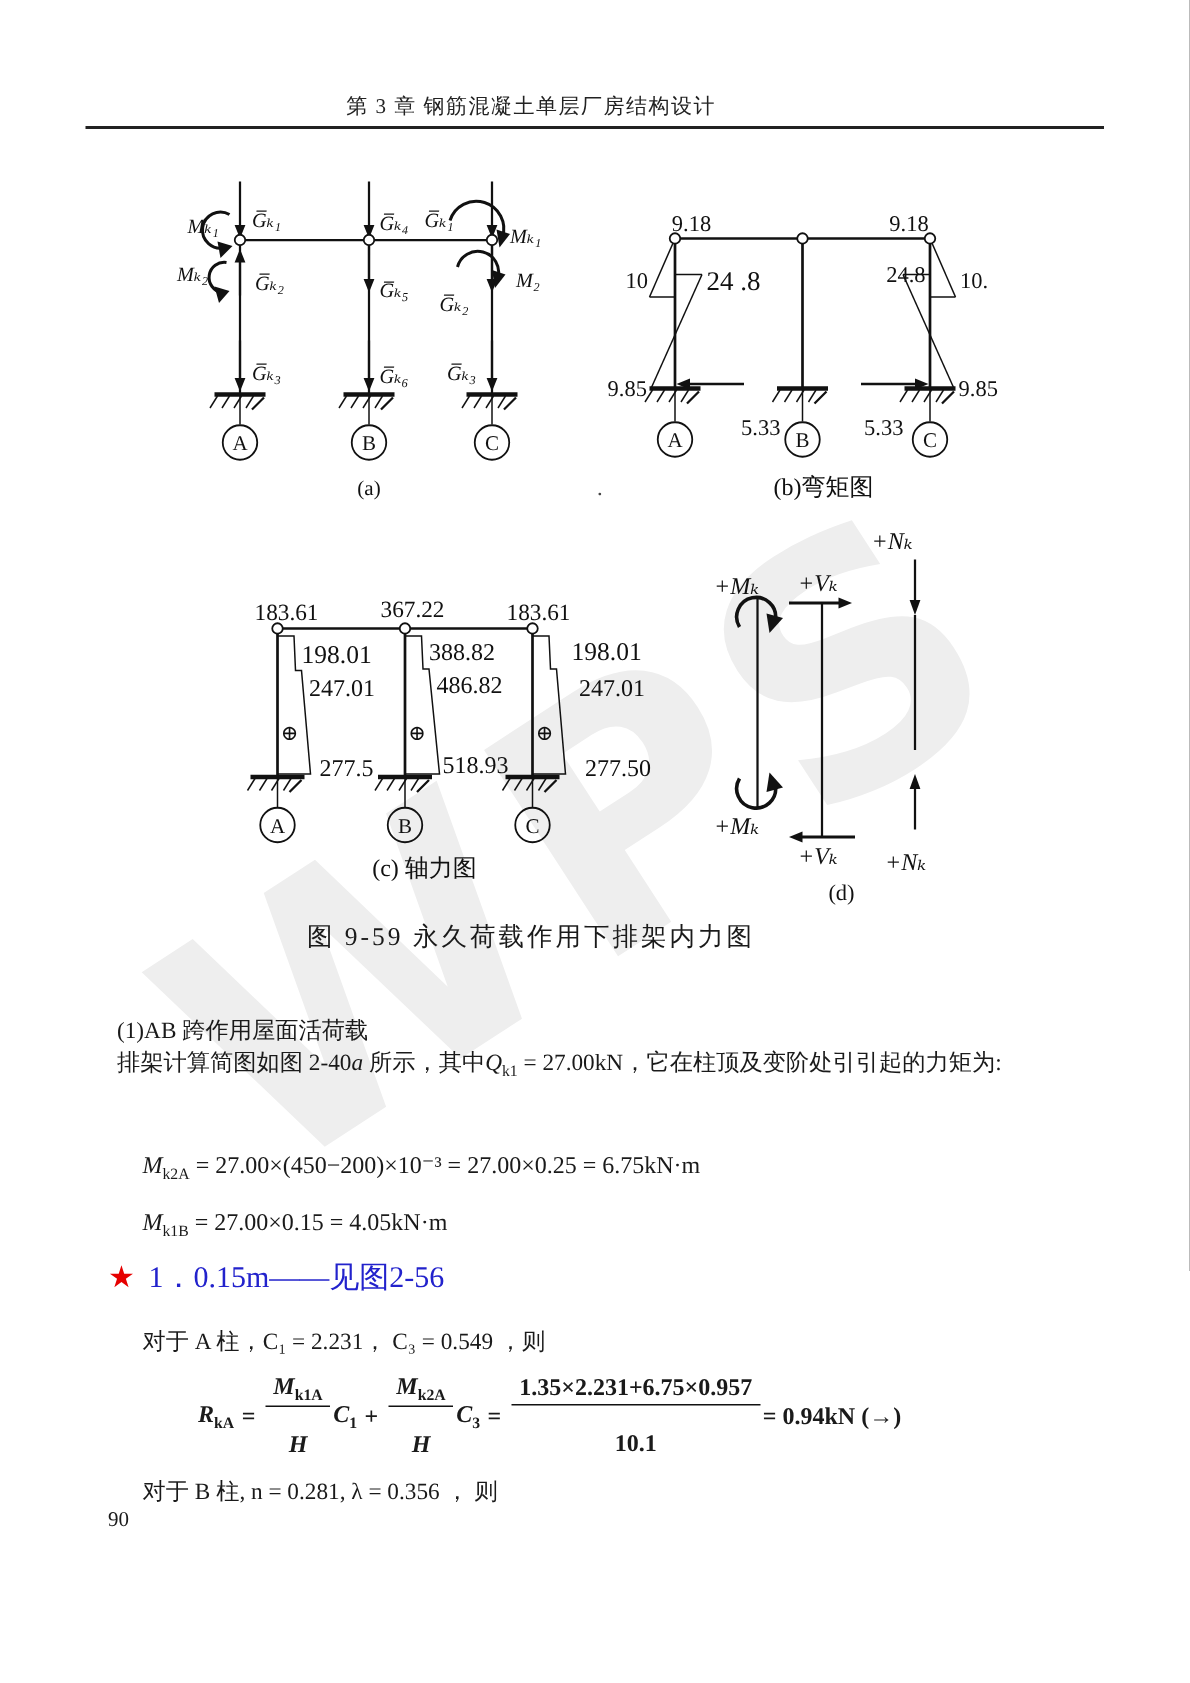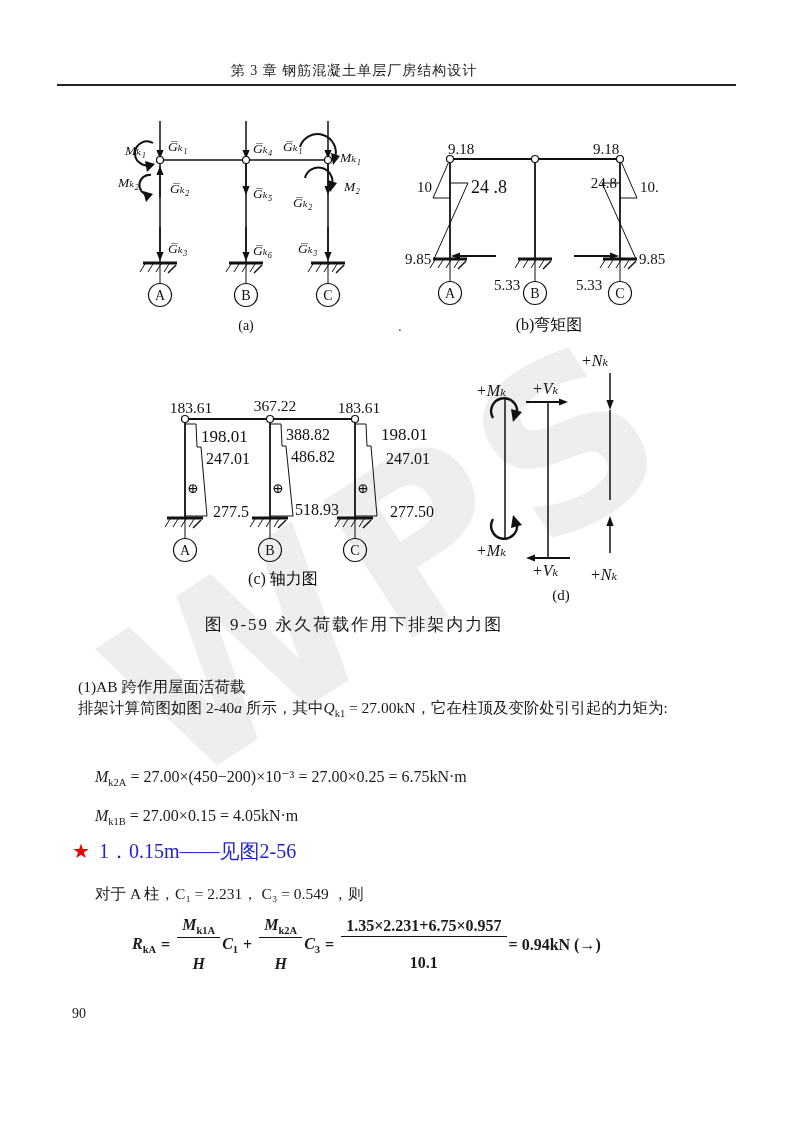--- a/index.html
+++ b/index.html
@@ -328,17 +328,18 @@
       </span>
       <span class="var"><span>C</span><sub class="subsc">3</sub></span>
       <span class="op">=</span>
       <span class="frac">
         <span class="num">1.35×2.231+6.75×0.957</span>
         <span class="den">10.1</span>
       </span>
       <span>= 0.94kN (→)</span>
     </div>
 
+    <div class="bline" style="left:95px;top:984px">对于 B 柱, n = 0.281, λ = 0.356 ， 则</div>
 
     <div class="pagenum">90</div>
 
   </div>
 </div>
 
 </body></html>

